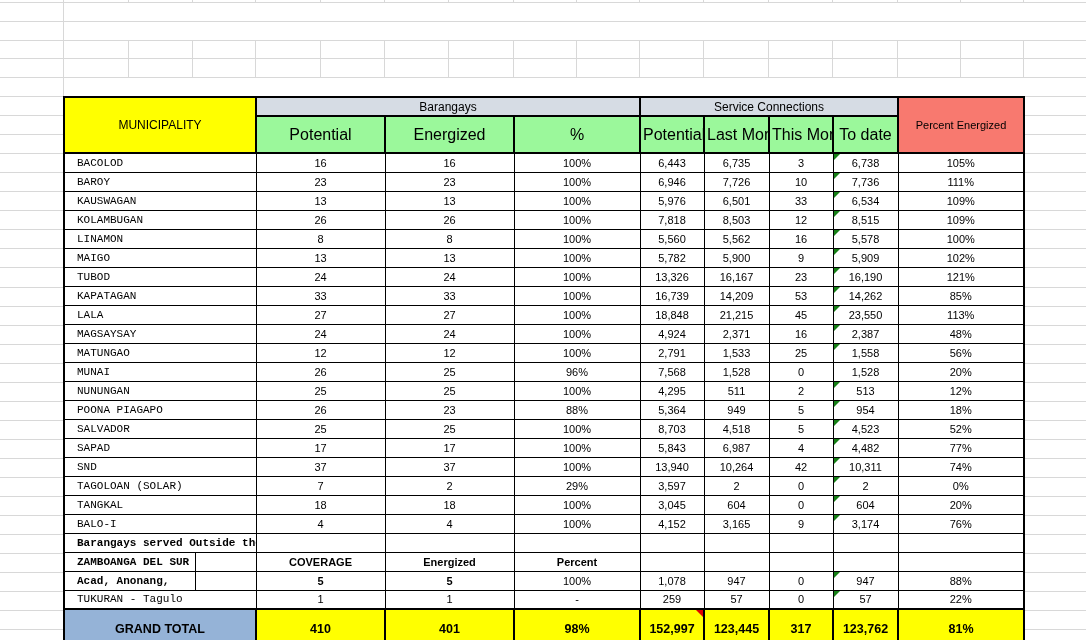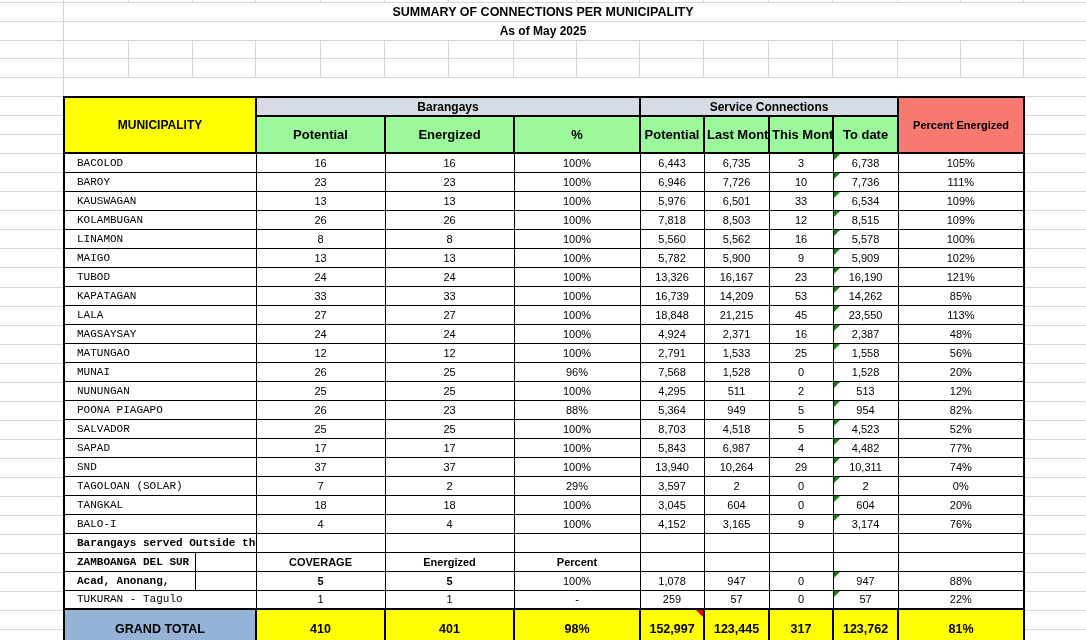--- a/index.html
+++ b/index.html
@@ -15,26 +15,26 @@
   .title-row{position:absolute;left:63px;width:960px;text-align:center;z-index:1;font-weight:bold;}
   #title1{top:3px;height:18px;font-size:12.5px;line-height:18px;}
   #title2{top:22px;height:18px;font-size:12px;line-height:18px;}
   
   table{
     position:absolute;left:63px;top:96px;width:960px;z-index:2;
     border-collapse:collapse;table-layout:fixed;background:#fff;
     border:2px solid #000;
   }
   td,th{border:1px solid #000;padding:0 2px;font-size:11px;overflow:hidden;white-space:nowrap;position:relative;}
-  th{font-weight:bold;}
+  th{font-weight:normal;}
   .r19{height:19px}.r37{height:37px}.r22{height:40px}
   .hdr th{border-width:2px;}
   .group-hdr{background:var(--header_gray);font-size:12px;text-align:center;}
   .yellow-hdr{background:var(--header_yellow);font-size:12px;text-align:center;}
-  .green-hdr{background:var(--header_green);font-size:13px;text-align:center;}
+  .green-hdr{background:var(--header_green);font-size:16px;text-align:center;}
   .salmon-hdr{background:var(--header_salmon);font-size:11px;text-align:center;}
   .name{text-align:left;padding-left:12px;font-family:Liberation Mono, monospace;}
   .num{text-align:center;}
   .bold{font-weight:bold;}
   .blue-cell{background:var(--total_blue);text-align:center;font-weight:bold;font-size:13px;border-width:2px;}
   .total-row td{background:var(--total_yellow);font-weight:bold;font-size:12.5px;border-width:2px;}
   .total-row td.blue-cell{background:var(--total_blue);}
   
   .tri-green{position:absolute;top:0;left:0;width:0;height:0;
     border-top:6px solid var(--error_triangle_green);border-right:6px solid transparent;}
@@ -121,22 +121,20 @@
       <div class="vline" style="left: 576px; top: 631px; height: 9px;"></div>
       <div class="vline" style="left: 639px; top: 631px; height: 9px;"></div>
       <div class="vline" style="left: 703px; top: 631px; height: 9px;"></div>
       <div class="vline" style="left: 768px; top: 631px; height: 9px;"></div>
       <div class="vline" style="left: 832px; top: 631px; height: 9px;"></div>
       <div class="vline" style="left: 897px; top: 631px; height: 9px;"></div>
       <div class="vline" style="left: 960px; top: 631px; height: 9px;"></div>
       <div class="vline" style="left: 1023px; top: 631px; height: 9px;"></div>
     </div>
 
-  <div class="title-row" id="title1">SUMMARY OF CONNECTIONS PER MUNICIPALITY</div>
-  <div class="title-row" id="title2">As of May 2025</div>
 
   <table>
     <colgroup>
       <col style="width:131px">
         <col style="width:61px">
       <col style="width:129px">
         <col style="width:129px">
         <col style="width:126px">
       <col style="width:64px">
         <col style="width:65px">
@@ -308,21 +306,21 @@
         </tr>
         <tr class="r19">
           <td class="name" colspan="2">POONA PIAGAPO</td>
           <td class="num">26</td>
           <td class="num">23</td>
           <td class="num">88%</td>
           <td class="num">5,364</td>
           <td class="num">949</td>
           <td class="num">5</td>
           <td class="num"><span class="tri-green"></span><span>954</span></td>
-          <td class="num">82%</td>
+          <td class="num">18%</td>
         </tr>
         <tr class="r19">
           <td class="name" colspan="2">SALVADOR</td>
           <td class="num">25</td>
           <td class="num">25</td>
           <td class="num">100%</td>
           <td class="num">8,703</td>
           <td class="num">4,518</td>
           <td class="num">5</td>
           <td class="num"><span class="tri-green"></span><span>4,523</span></td>
@@ -339,21 +337,21 @@
           <td class="num"><span class="tri-green"></span><span>4,482</span></td>
           <td class="num">77%</td>
         </tr>
         <tr class="r19">
           <td class="name" colspan="2">SND</td>
           <td class="num">37</td>
           <td class="num">37</td>
           <td class="num">100%</td>
           <td class="num">13,940</td>
           <td class="num">10,264</td>
-          <td class="num">29</td>
+          <td class="num">42</td>
           <td class="num"><span class="tri-green"></span><span>10,311</span></td>
           <td class="num">74%</td>
         </tr>
         <tr class="r19">
           <td class="name" colspan="2">TAGOLOAN (SOLAR)</td>
           <td class="num">7</td>
           <td class="num">2</td>
           <td class="num">29%</td>
           <td class="num">3,597</td>
           <td class="num">2</td>

